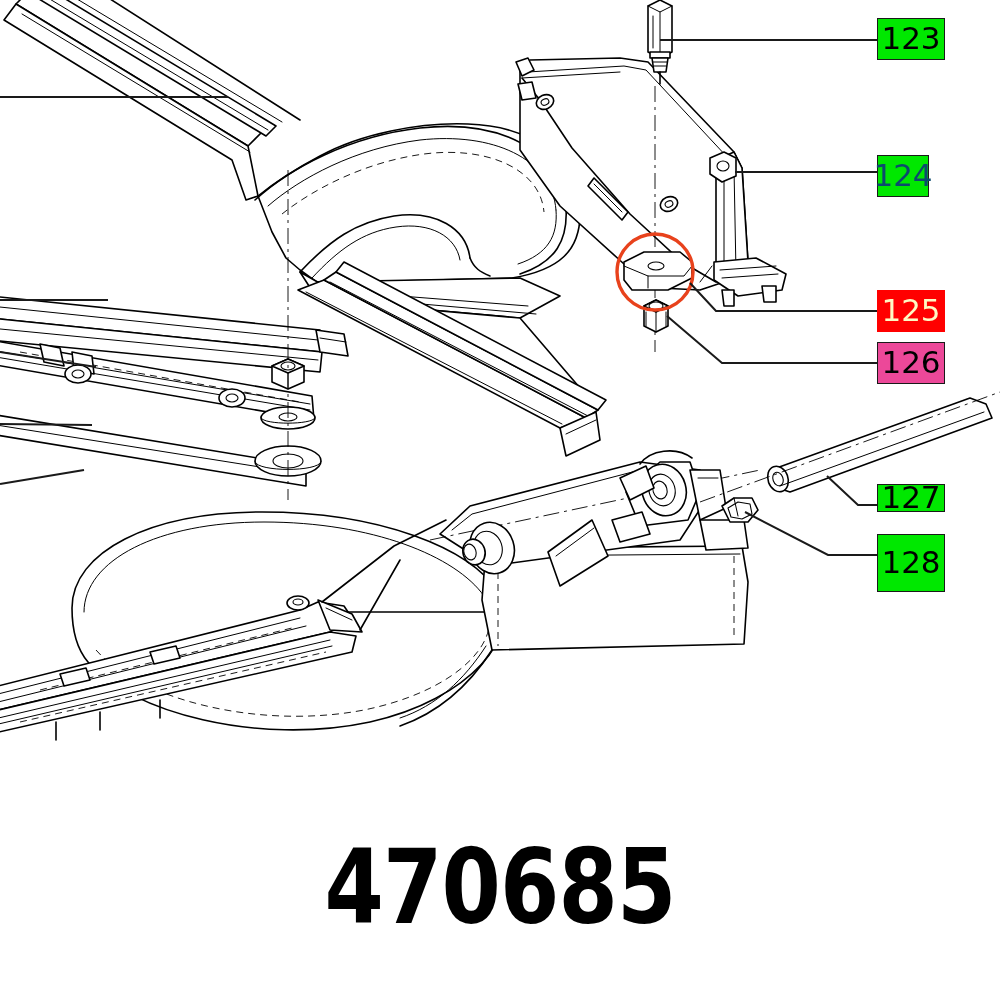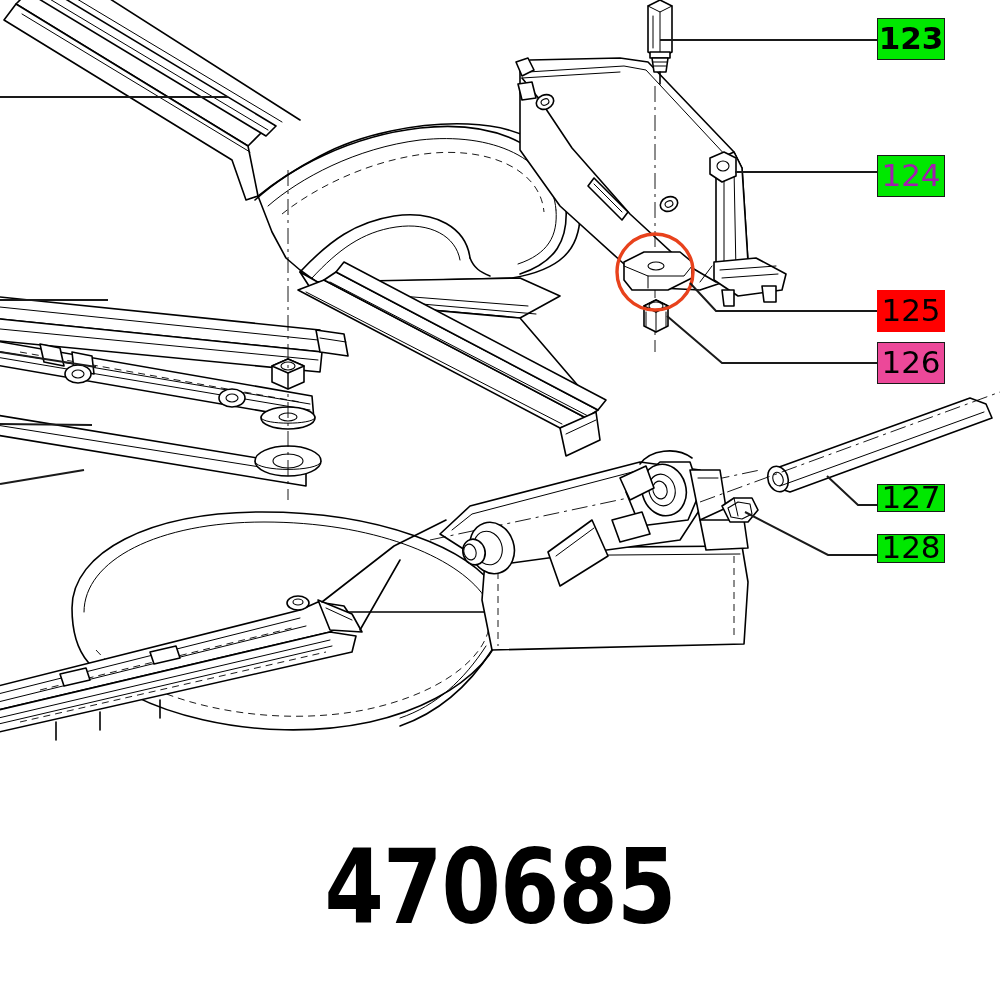--- a/index.html
+++ b/index.html
@@ -361,22 +361,22 @@
       <path class="leader" d="M 827 476 L 858 505 L 877 505"></path>
       <path class="leader" d="M 745 512 L 828 555 L 877 555"></path>
       <path class="leader" d="M 0 97 L 228 97"></path>
       <path class="leader" d="M 0 300 L 108 300"></path>
       <path class="leader" d="M 0 352 L 96 367"></path>
       <path class="leader" d="M 0 424 L 92 425"></path>
       <path class="leader" d="M 0 484 L 84 470"></path>
     </g>
   </svg>
 
-  <div class="callout bordered" id="cb-123" style="left: 877px; top: 18px; width: 68px; height: 42px; background: rgb(0, 232, 0); color: rgb(0, 0, 0); font-weight: bold;">123</div>
-  <div class="callout bordered" id="cb-124" style="left: 877px; top: 155px; width: 68px; height: 42px; background: rgb(0, 232, 0); color: #a21caf;">124</div>
-  <div class="callout" id="cb-125" style="left: 877px; top: 290px; width: 68px; height: 42px; background: rgb(255, 0, 0); color: #000000;">125</div>
+  <div class="callout bordered" id="cb-123" style="left: 877px; top: 18px; width: 68px; height: 42px; background: rgb(0, 232, 0); color: rgb(0, 0, 0);">123</div>
+  <div class="callout bordered" id="cb-124" style="left: 877px; top: 155px; width: 52px; height: 42px; background: rgb(0, 232, 0); color: #0c4a6e;">124</div>
+  <div class="callout" id="cb-125" style="left: 877px; top: 290px; width: 68px; height: 42px; background: rgb(255, 0, 0); color: #fef9c3;">125</div>
   <div class="callout bordered" id="cb-126" style="left: 877px; top: 342px; width: 68px; height: 42px; background: #ec4899; color: rgb(0, 0, 0);">126</div>
   <div class="callout bordered" id="cb-127" style="left: 877px; top: 484px; width: 68px; height: 28px; background: rgb(0, 232, 0); color: rgb(0, 0, 0);">127</div>
-  <div class="callout bordered" id="cb-128" style="left: 877px; top: 534px; width: 68px; height: 29px; background: rgb(0, 232, 0); color: rgb(0, 0, 0);">128</div>
+  <div class="callout bordered" id="cb-128" style="left: 877px; top: 534px; width: 68px; height: 58px; background: rgb(0, 232, 0); color: rgb(0, 0, 0);">128</div>
 
   <div id="partnumber">470685</div>
 
 </div>
 
 </body></html>

